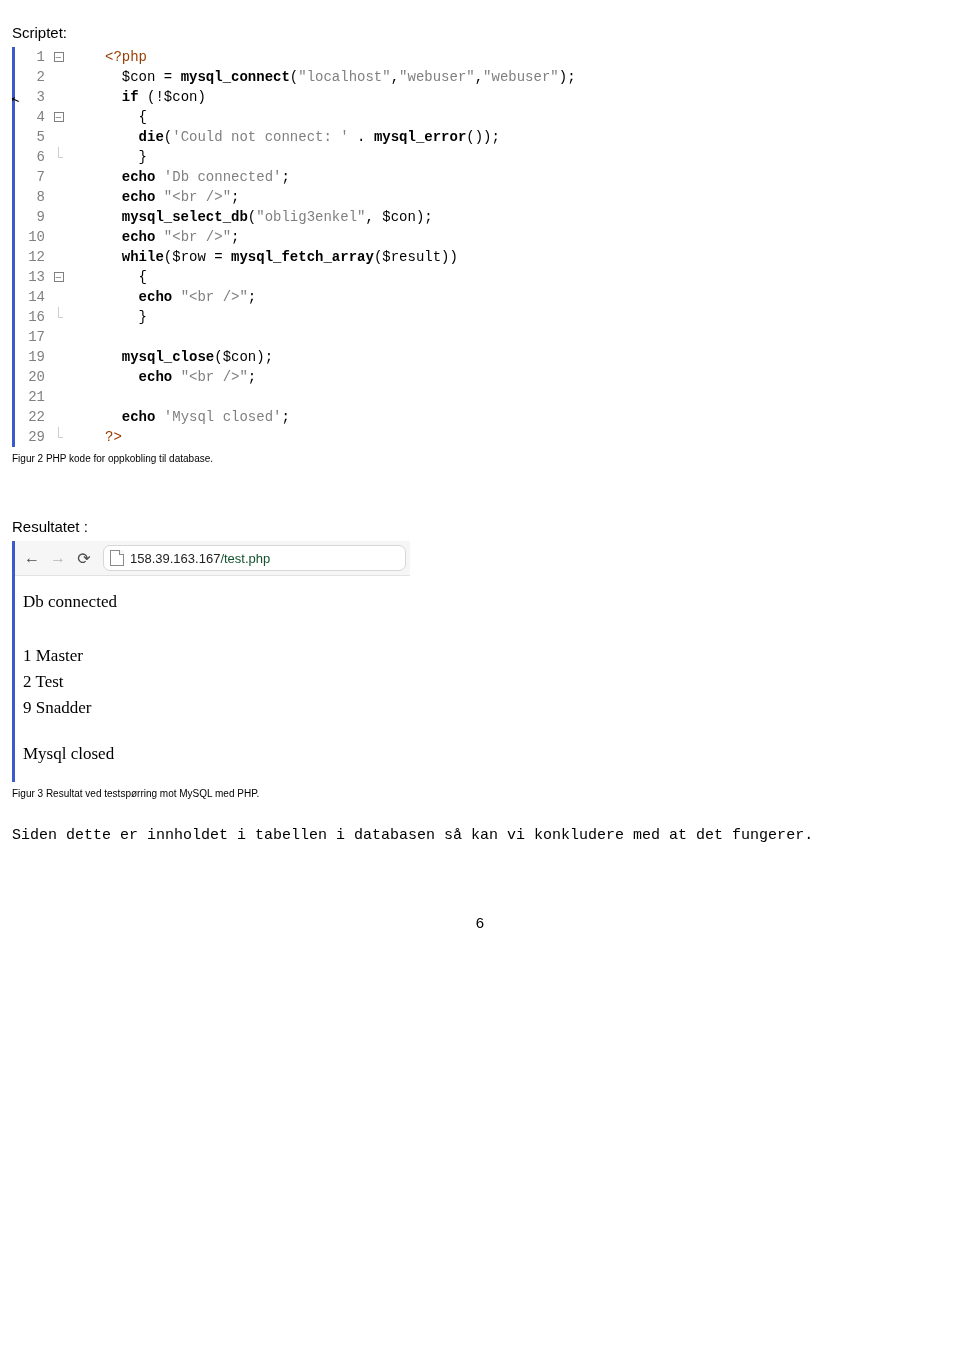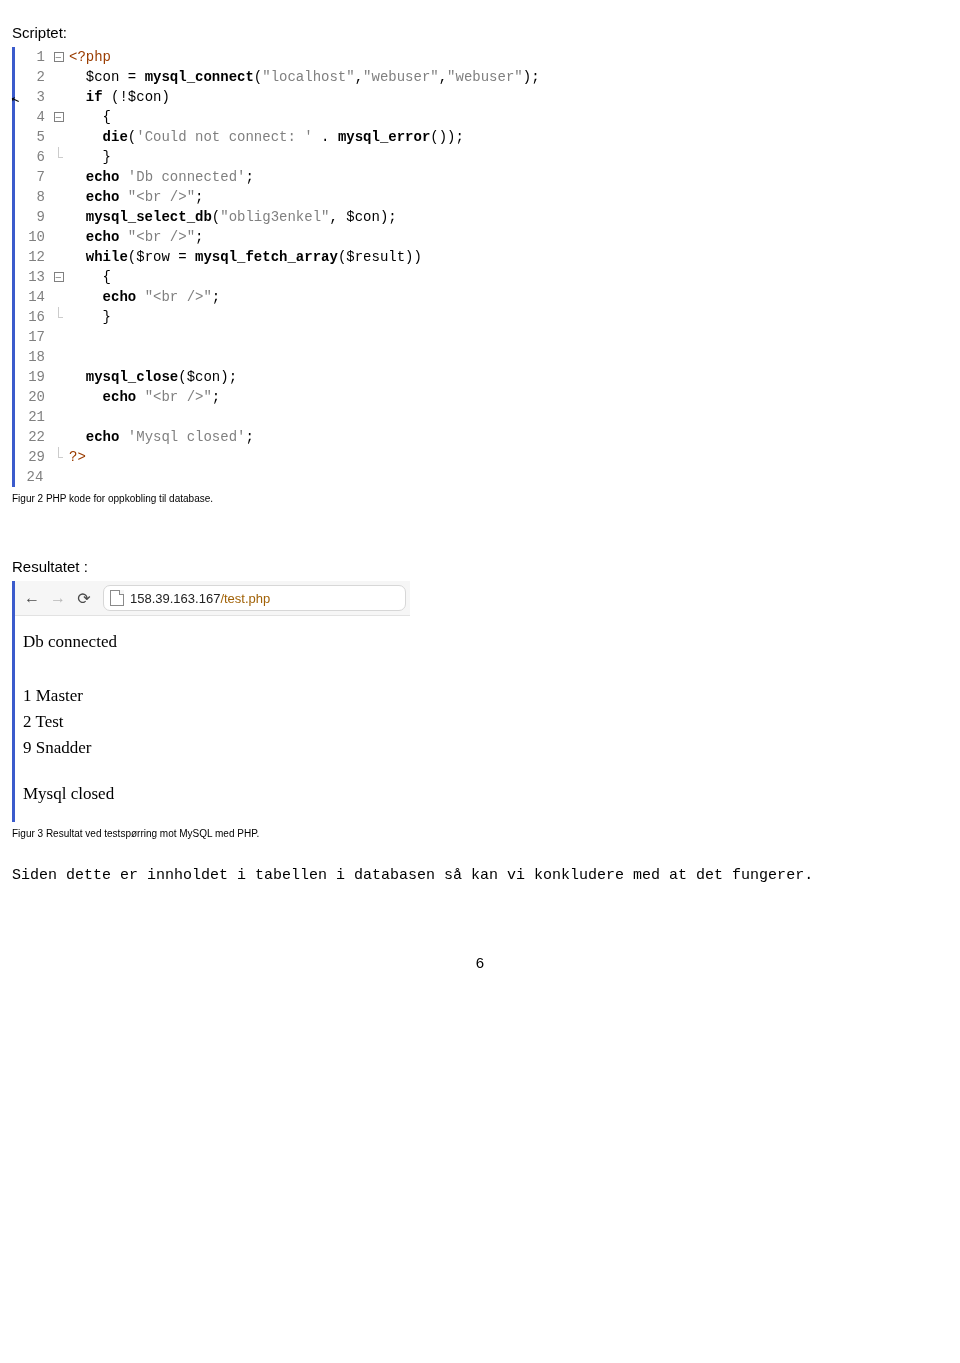--- a/index.html
+++ b/index.html
@@ -75,20 +75,21 @@
   .fold.end::after {
     content: "";
     position: absolute;
     left: 7px; top: 10px;
     width: 5px; height: 1px;
     background: #ccc;
   }
   .code {
     white-space: pre;
     padding-left: 4px;
+    margin-left: 36px;
   }
   .code .kw { font-weight: bold; }
   .code .fn { font-weight: bold; }
   .code .str { color: #808080; }
   .code .tag { color: #9a3c00; }
   .last-row .code {
     background: #e6e6fa;
     width: 100%;
   }
 
@@ -156,21 +157,21 @@
   .doc-icon::after {
     content: "";
     position: absolute;
     right: -1px; top: -1px;
     width: 4px; height: 4px;
     border-left: 1px solid #8a8a8a;
     border-bottom: 1px solid #8a8a8a;
     background: #f6f6f6;
   }
   .url-host { color: #222; }
-  .url-path { color: #a16207; }
+  .url-path { color: #14532d; }
 
   .page-body {
     padding: 10px 8px 12px 8px;
   }
   .page-body div { margin: 6px 0; }
   .gap { height: 22px; }
 
   .body-text {
     font-family: Liberation Mono, monospace;
     font-size: 15px;
@@ -263,25 +264,20 @@
         <div class="ln">16</div>
         <div class="fold end"></div>
         <div class="code">    }</div>
       </div>
       <div class="code-row">
         <div class="ln">17</div>
         <div class="fold bar"></div>
         <div class="code"></div>
       </div>
       <div class="code-row">
-        <div class="ln">18</div>
-        <div class="fold bar"></div>
-        <div class="code"></div>
-      </div>
-      <div class="code-row">
         <div class="ln">19</div>
         <div class="fold bar"></div>
         <div class="code">  <span class="fn">mysql_close</span>($con);</div>
       </div>
       <div class="code-row">
         <div class="ln">20</div>
         <div class="fold bar"></div>
         <div class="code">    <span class="kw">echo</span> <span class="str">"&lt;br /&gt;"</span>;</div>
       </div>
       <div class="code-row">
@@ -291,25 +287,20 @@
       </div>
       <div class="code-row">
         <div class="ln">22</div>
         <div class="fold bar"></div>
         <div class="code">  <span class="kw">echo</span> <span class="str">'Mysql closed'</span>;</div>
       </div>
       <div class="code-row">
         <div class="ln">29</div>
         <div class="fold end"></div>
         <div class="code"><span class="tag">?&gt;</span></div>
-      </div>
-      <div class="code-row last-row">
-        <div class="ln">24</div>
-        <div class="fold "></div>
-        <div class="code"></div>
       </div>
     </div>
 </div>
 
 <div class="caption">Figur 2 PHP kode for oppkobling til database.</div>
 
 <div class="spacer-30"></div>
 
 <div class="section-head">Resultatet :</div>
 

